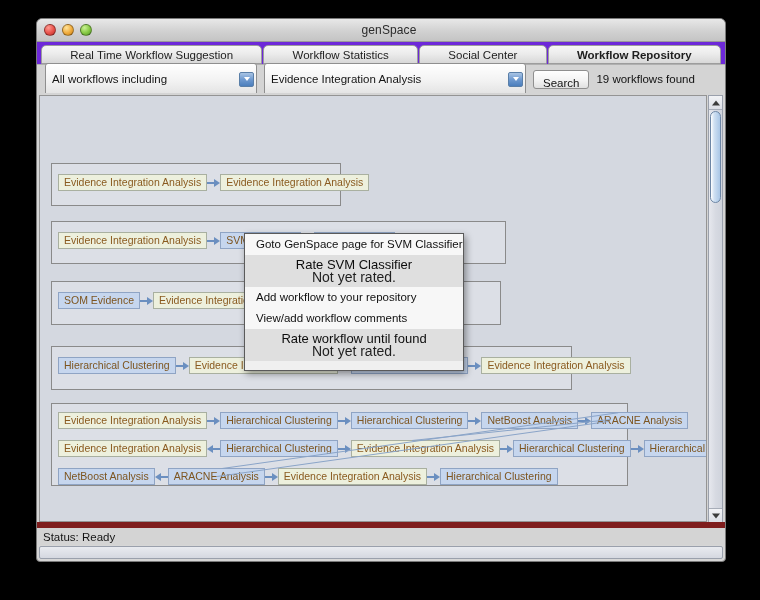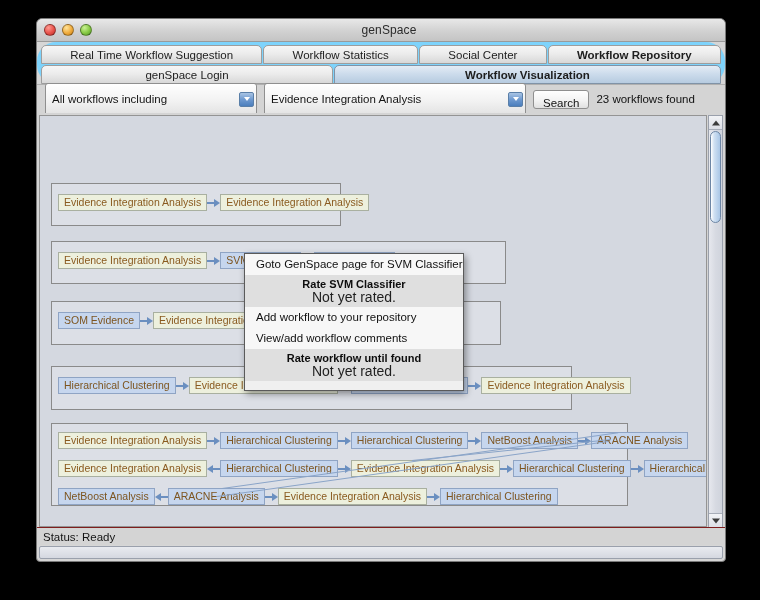--- a/index.html
+++ b/index.html
@@ -62,24 +62,23 @@
     text-align: center;
     font-size: 12px;
     color: #2b2b2b;
     letter-spacing: 0.1px;
     pointer-events: none;
   }
 
   
   #tabs-area {
     flex: 0 0 auto;
-    background: #7dd3fc;
+    background: #6d28d9;
     padding: 3px 4px 0 4px;
     position: relative;
-    border-radius: 19px;
   }
   .tab-row {
     display: flex;
     gap: 0px;
     position: relative;
   }
   .tab-row.row2 { margin-top: 1px; }
   .tab {
     flex: 1 1 auto;
     height: 19px;
@@ -310,21 +309,21 @@
     border: 1px solid #6d86a5;
     border-radius: 7px;
     box-sizing: border-box;
   }
 
   
   #statusbar {
     flex: 0 0 auto;
     height: 17px;
     background: #d4d4d4;
-    border-top: 1px solid #7f1d1d;
+    border-top: 6px solid #7f1d1d;
     display: flex;
     align-items: center;
     padding-left: 6px;
   }
   #status-text {
     font-size: 11.5px;
     color: #141414;
   }
   #hscroll {
     flex: 0 0 auto;
@@ -354,22 +353,22 @@
     line-height: 15px;
     white-space: nowrap;
     background: #f7f7f7;
   }
   .cm-rate {
     background: #dfdfdf;
     padding: 3px 8px 4px 8px;
     text-align: center;
   }
   .cm-rate .cm-rate-title {
-    font-weight: bold;
-    font-size: 11px;
+    font-weight: normal;
+    font-size: 13px;
     line-height: 13px;
     color: #0d0d0d;
   }
   .cm-rate .cm-rate-sub {
     font-size: 14px;
     line-height: 12px;
     color: #1f1f1f;
   }
   .cm-foot {
     height: 9px;
@@ -389,38 +388,34 @@
     </div>
     <div id="window-title">genSpace</div>
   </div>
 
   <div id="tabs-area">
     <div class="tab-row row1">
       <div class="tab">Real Time Workflow Suggestion</div>
       <div class="tab">Workflow Statistics</div>
       <div class="tab">Social Center</div>
       <div class="tab">Workflow Repository</div>
-    </div>
-    <div class="tab-row row2">
-      <div class="tab w-login">genSpace Login</div>
-      <div class="tab w-vis selected">Workflow Visualization</div>
     </div>
   </div>
 
   <div id="toolbar">
     <div class="combo" id="combo-scope">
       <div class="cb-text">All workflows including</div>
       <div class="cb-arrow"></div>
     </div>
     <div class="combo" id="combo-workflow">
       <div class="cb-text">Evidence Integration Analysis</div>
       <div class="cb-arrow"></div>
     </div>
     <div id="search-button">Search</div>
-    <div id="results-count">23 workflows found</div>
+    <div id="results-count">19 workflows found</div>
   </div>
 
   <div id="canvas-wrap">
     <div id="canvas-outer">
       <div id="canvas">
           <div class="wf-group" style="left: 11px; top: 67px; width: 290px; height: 43px;">
             <div class="wf-row" style="left: 6px; top: 10px;">
               <div class="node cream">Evidence Integration Analysis</div>
               <div class="arrow "></div>
               <div class="node cream">Evidence Integration Analysis</div>

